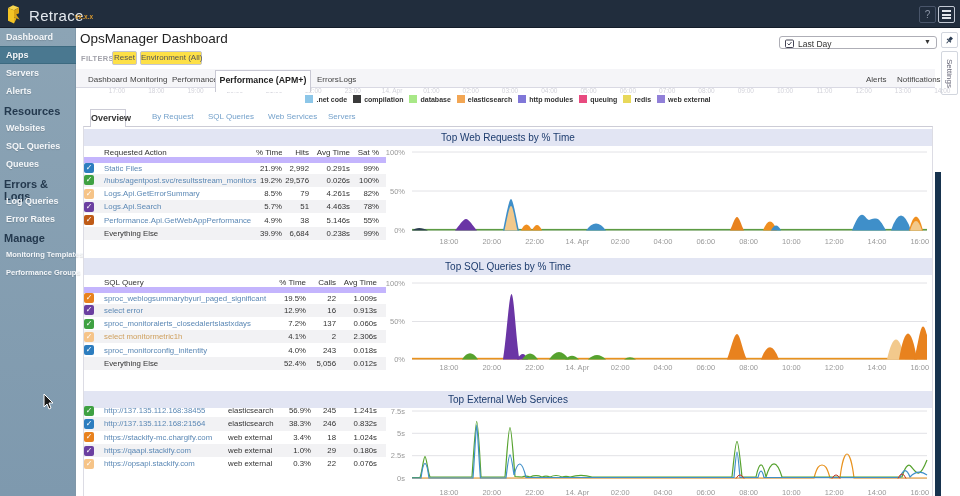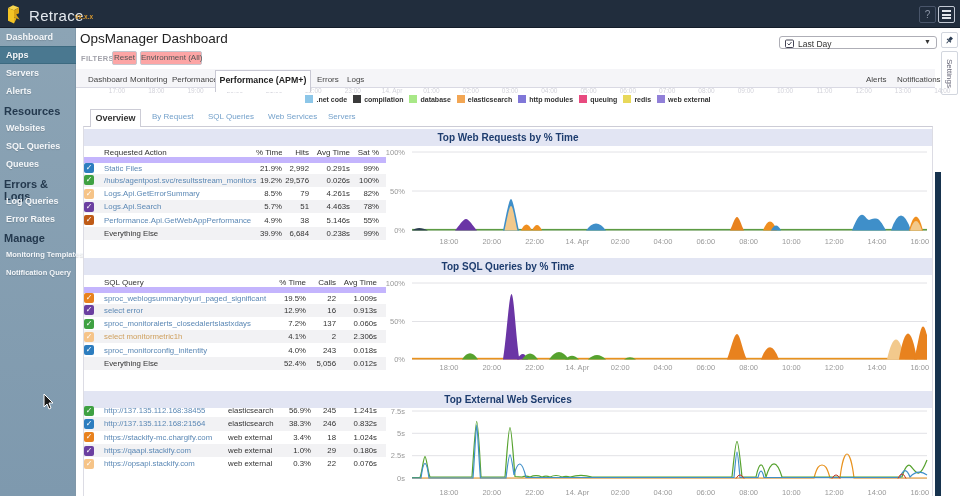--- a/index.html
+++ b/index.html
@@ -5,32 +5,32 @@
 html,body{width:960px;height:496px;overflow:hidden;background:#fff;font-family:"Liberation Sans",sans-serif}
 #topbar{position:absolute;left:0;top:0;width:960px;height:28px;background:#212d3d;border-bottom:1px solid #141d2a}
 #topbar .brand{position:absolute;left:29px;top:7px;font-size:15px;color:#e4e9ef;letter-spacing:.3px}
 #topbar .ver{position:absolute;left:75px;top:13px;font-size:6.5px;color:#d8982e;font-weight:bold}
 .tbtn{position:absolute;top:6px;width:17px;height:17px;border-radius:2px;text-align:center}
 #sidebar{position:absolute;left:0;top:28px;width:76px;height:468px;background:linear-gradient(#8ca4b5,#7e99ae);border-right:1px solid #8097a8}
 .sitem{position:absolute;left:6px;font-size:9px;font-weight:bold;color:#f3f6f9;white-space:nowrap;text-shadow:0 1px 1px rgba(0,0,0,.15)}
 .shead{position:absolute;left:4px;font-size:11px;font-weight:bold;color:#24394e}
 #apps-band{position:absolute;left:0;top:18px;width:76px;height:18px;background:#4a7890;border-top:1px solid #3d6a80;border-bottom:1px solid #3d6a80}
 h1{position:absolute;left:80px;top:31px;font-size:13.5px;font-weight:500;color:#222;letter-spacing:0}
-.btn{position:absolute;height:14px;background:#fca5a5;border:1px solid #c6c6ce;border-radius:2px;font-size:8px;color:#555;text-align:center;line-height:12px;white-space:nowrap}
+.btn{position:absolute;height:14px;background:#fde047;border:1px solid #c6c6ce;border-radius:2px;font-size:8px;color:#555;text-align:center;line-height:12px;white-space:nowrap}
 #tabrow{position:absolute;left:76px;top:69px;width:859px;height:19px;background:#f5f5f8;border-bottom:1px solid #d9d9e3}
 .tab{position:absolute;top:6px;font-size:8px;color:#444;white-space:nowrap}
 #activetab{position:absolute;left:215px;top:70px;width:96px;height:22px;background:#fff;border:1px solid #c9c9d4;border-bottom:none;z-index:5;font-size:8.8px;font-weight:bold;color:#222;text-align:center;line-height:19px}
 .faint{position:absolute;top:87px;font-size:6.5px;color:#d2d2da;z-index:1}
 .legend{position:absolute;top:95px;left:84px;width:848px;display:flex;justify-content:center;gap:6px;align-items:center}
 .legend span{display:flex;align-items:center;font-size:7px;font-weight:bold;color:#333;white-space:nowrap}
 .legend i{display:inline-block;width:8px;height:8px;margin-right:3px}
 .itab{position:absolute;top:112px;font-size:8px;color:#74a1cb}
-#ovtab{position:absolute;left:90px;top:109px;width:51px;height:18px;background:#fff;border:1px solid #ccccd6;border-bottom:none;z-index:3;font-size:9px;font-weight:bold;color:#333;text-align:center;line-height:17px}
+#ovtab{position:absolute;left:90px;top:109px;width:36px;height:18px;background:#fff;border:1px solid #ccccd6;border-bottom:none;z-index:3;font-size:9px;font-weight:bold;color:#333;text-align:center;line-height:17px}
 #panel{position:absolute;left:83px;top:126px;width:850px;height:370px;background:#fff;border-left:1px solid #dcdce4;border-right:1px solid #dcdce4;border-top:1px solid #ccccd6}
-.band{position:absolute;left:84px;width:848px;height:17px;background:#e2e5f3;text-align:center;font-size:10px;font-weight:bold;color:#1d3c6e;line-height:17px}
+.band{position:absolute;left:84px;width:848px;height:17px;background:#e2e5f3;text-align:center;font-size:10px;font-weight:normal;color:#1d3c6e;line-height:17px}
 table.dt{position:absolute;border-collapse:collapse;font-size:7.8px;color:#333;table-layout:fixed}
 table.dt td{padding:0;height:13.3px;overflow:hidden;white-space:nowrap}
 .num{text-align:right}
 .lnk{color:#5b88b5}
 .cb{display:inline-block;width:10px;height:10px;border-radius:2px;color:#fff;font-size:8px;line-height:10px;text-align:center;vertical-align:middle}
 .hdr td{font-size:8px;color:#333;border-bottom:6px solid #c4b5fd}
 .darkbar{position:absolute;left:935px;top:172px;width:6px;height:324px;background:#17334e}
 svg{position:absolute;overflow:visible}
 svg text{font-size:7.5px;fill:#999;font-family:"Liberation Sans",sans-serif}
 tr.alt td{background:#f2f2f4}
@@ -61,21 +61,21 @@
   <div class="sitem" style="top:58px">Alerts</div>
   <div class="shead" style="top:77px">Resources</div>
   <div class="sitem" style="top:95px">Websites</div>
   <div class="sitem" style="top:113px">SQL Queries</div>
   <div class="sitem" style="top:131px">Queues</div>
   <div class="shead" style="top:150px">Errors &amp; Logs</div>
   <div class="sitem" style="top:168px">Log Queries</div>
   <div class="sitem" style="top:186px">Error Rates</div>
   <div class="shead" style="top:204px">Manage</div>
   <div class="sitem" style="top:222px;font-size:7.5px">Monitoring Templates</div>
-  <div class="sitem" style="top:240px;font-size:7.5px">Notification Query</div>
+  <div class="sitem" style="top:240px;font-size:7.5px">Performance Groups</div>
   <svg width="12" height="16" style="left:43px;top:366px">
       <polygon points="1,0 1,13 4,10 6,15 8,14 6,9 10,9" fill="#1a1a1a" stroke="#fff" stroke-width="1"></polygon>
     </svg>
 </div>
 <h1>OpsManager Dashboard</h1>
 <div style="position:absolute;left:81px;top:54px;font-size:7.5px;color:#a2a2aa;font-weight:bold;letter-spacing:.3px">FILTERS:</div>
 <div class="btn" style="left:112px;top:51px;width:25px">Reset</div>
 <div class="btn" style="left:140px;top:51px;width:62px">Environment (All)</div>
 <div style="position:absolute;left:779px;top:36px;width:158px;height:13px;border:1px solid #aeaeb6;border-radius:3px;background:#fff">
   <svg width="9" height="9" style="left:5px;top:1.5px">
@@ -93,21 +93,21 @@
         <rect x="5.1" y="6.4" width="0.9" height="3" fill="#2b3c52"></rect>
       </g>
     </svg>
 </div>
 <div style="position:absolute;left:941px;top:51px;width:17px;height:44px;background:#fff;border:1px solid #d2d6de;border-radius:2px;writing-mode:vertical-rl;text-align:center;font-size:8px;color:#667;line-height:16px">Settings</div>
 <div id="tabrow">
   <span class="tab" style="left:12px">Dashboard</span>
   <span class="tab" style="left:54px">Monitoring</span>
   <span class="tab" style="left:96px">Performance</span>
   <span class="tab" style="left:241px">Errors</span>
-  <span class="tab" style="left:271px">Logs</span>
+  <span class="tab" style="left:263px">Logs</span>
   <span class="tab" style="left:790px">Alerts</span>
   <span class="tab" style="left:821px">Notifications</span>
 </div>
 <div id="activetab">Performance (APM+)</div>
 <div id="faintaxis">
 <span class="faint" style="left:105.0px;width:24px;text-align:center">17:00</span>
     <span class="faint" style="left:144.3px;width:24px;text-align:center">18:00</span>
     <span class="faint" style="left:183.6px;width:24px;text-align:center">19:00</span>
     <span class="faint" style="left:222.9px;width:24px;text-align:center">20:00</span>
     <span class="faint" style="left:262.2px;width:24px;text-align:center">21:00</span>

